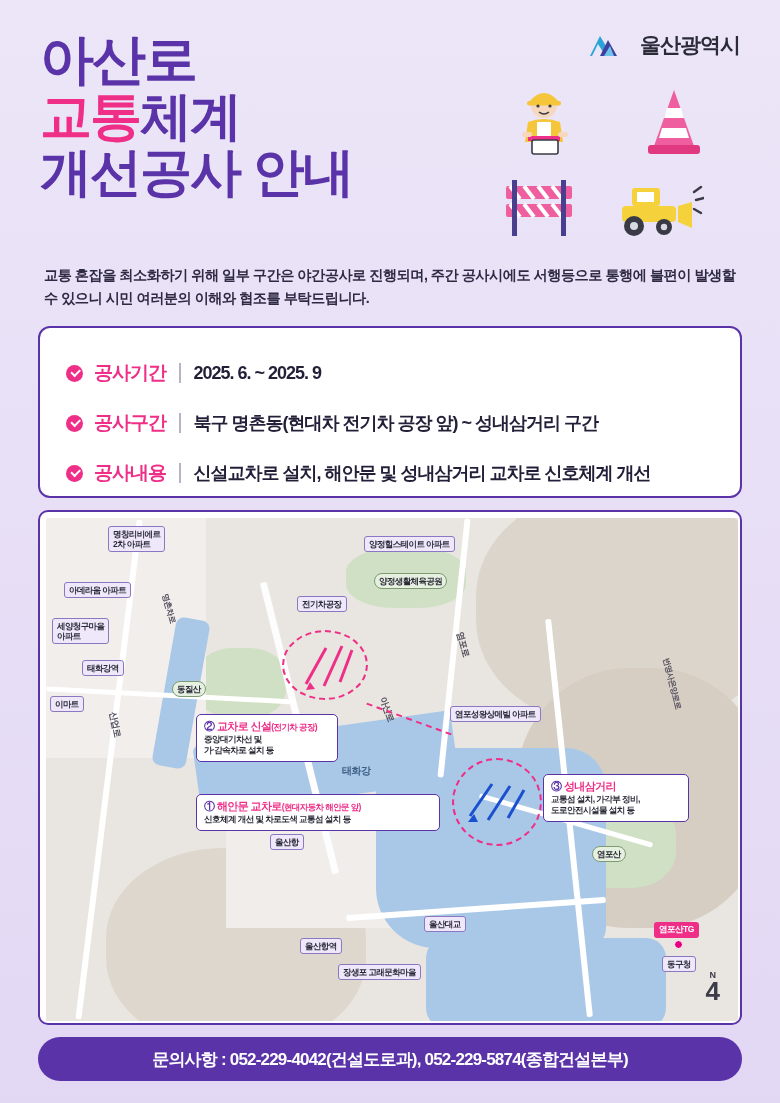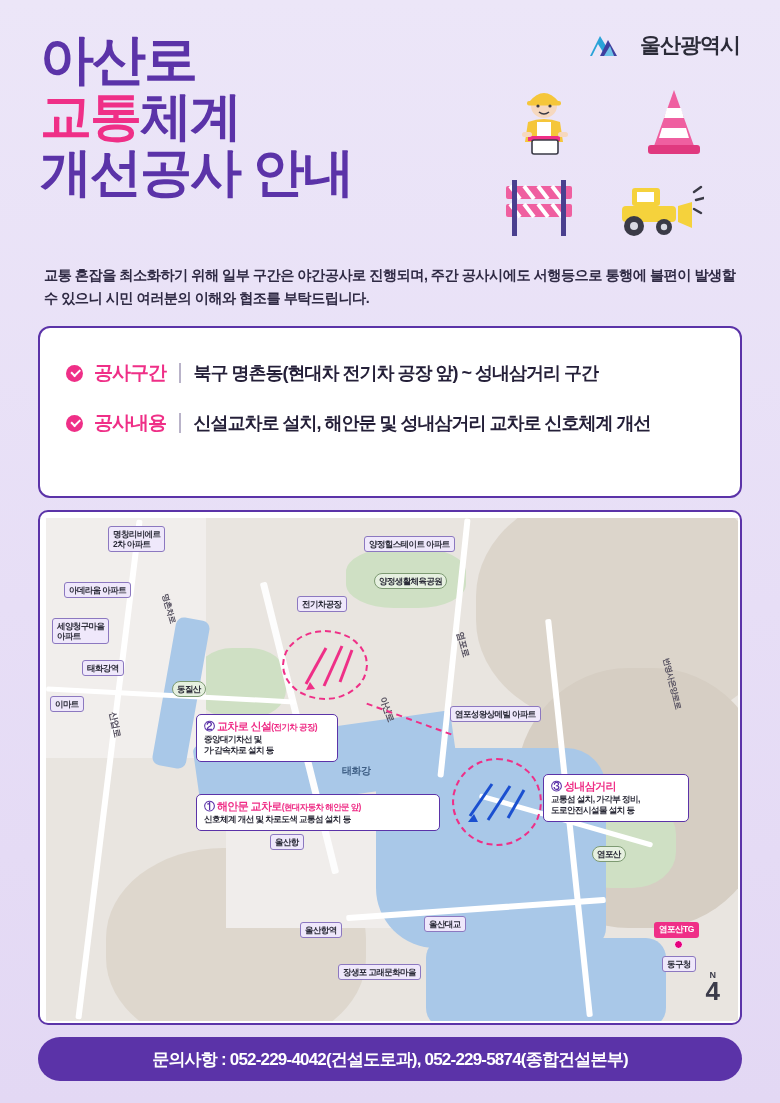--- a/index.html
+++ b/index.html
@@ -346,20 +346,26 @@
         <circle cx="58" cy="51" r="3.2" fill="#d9d9e2"></circle>
         <path d="M72 30 L86 26 L86 52 L72 46 Z" fill="#f5d23c"></path>
         <path d="M88 16 l7 -5 M90 24 l8 -2 M88 33 l7 4" stroke="#3a3a46" stroke-width="2.4" stroke-linecap="round"></path>
       </svg>
     </div>
   </div>
 
   <div class="intro">교통 혼잡을 최소화하기 위해 일부 구간은 야간공사로  진행되며, 주간 공사시에도 서행등으로 통행에 불편이 발생할 수 있으니 시민 여러분의 이해와 협조를 부탁드립니다.</div>
 
   <div class="info-card">
+    <div class="info-row">
+      <span class="check"></span>
+      <span class="info-label">공사기간</span>
+      <span class="divider"></span>
+      <span class="info-value">2025. 6. ~ 2025. 9</span>
+    </div>
     <div class="info-row">
       <span class="check"></span>
       <span class="info-label">공사구간</span>
       <span class="divider"></span>
       <span class="info-value">북구 명촌동(현대차 전기차 공장 앞) ~ 성내삼거리 구간</span>
     </div>
     <div class="info-row">
       <span class="check"></span>
       <span class="info-label">공사내용</span>
       <span class="divider"></span>
@@ -408,21 +414,21 @@
 아파트</div>
       <div class="maplabel lav" style="left:36px;top:142px;">태화강역</div>
       <div class="maplabel lav" style="left:4px;top:178px;">이마트</div>
       <div class="maplabel green-l" style="left:126px;top:163px;">동질산</div>
       <div class="maplabel lav" style="left:219px;top:78px;margin-left:32px;">전기차공장</div>
       <div class="maplabel lav" style="left:318px;top:18px;">양정힐스테이트 아파트</div>
       <div class="maplabel green-l" style="left:328px;top:55px;">양정생활체육공원</div>
       <div class="maplabel lav" style="left:404px;top:188px;">염포성왕상메빌 아파트</div>
       <div class="maplabel green-l" style="left:546px;top:328px;">염포산</div>
       <div class="maplabel lav" style="left:224px;top:316px;">울산항</div>
-      <div class="maplabel lav" style="left:254px;top:404px;">울산항역</div>
+      <div class="maplabel lav" style="left:254px;top:420px;">울산항역</div>
       <div class="maplabel lav" style="left:378px;top:398px;">울산대교</div>
       <div class="maplabel lav" style="left:292px;top:446px;">장생포 고래문화마을</div>
       <div class="maplabel lav" style="left:616px;top:438px;">동구청</div>
 
       <div class="dashed-circle" style="left:236px;top:112px;width:86px;height:70px;"></div>
       <div class="dashed-circle" style="left:406px;top:240px;width:90px;height:88px;"></div>
       <div class="dash-line" style="left:318px;top:200px;width:90px;transform:rotate(20deg);"></div>
 
       <svg style="position:absolute;left:250px;top:118px;" width="70" height="60" viewBox="0 0 70 60">
         <path d="M10 48 L30 12" stroke="#ef2f87" stroke-width="3"></path>

